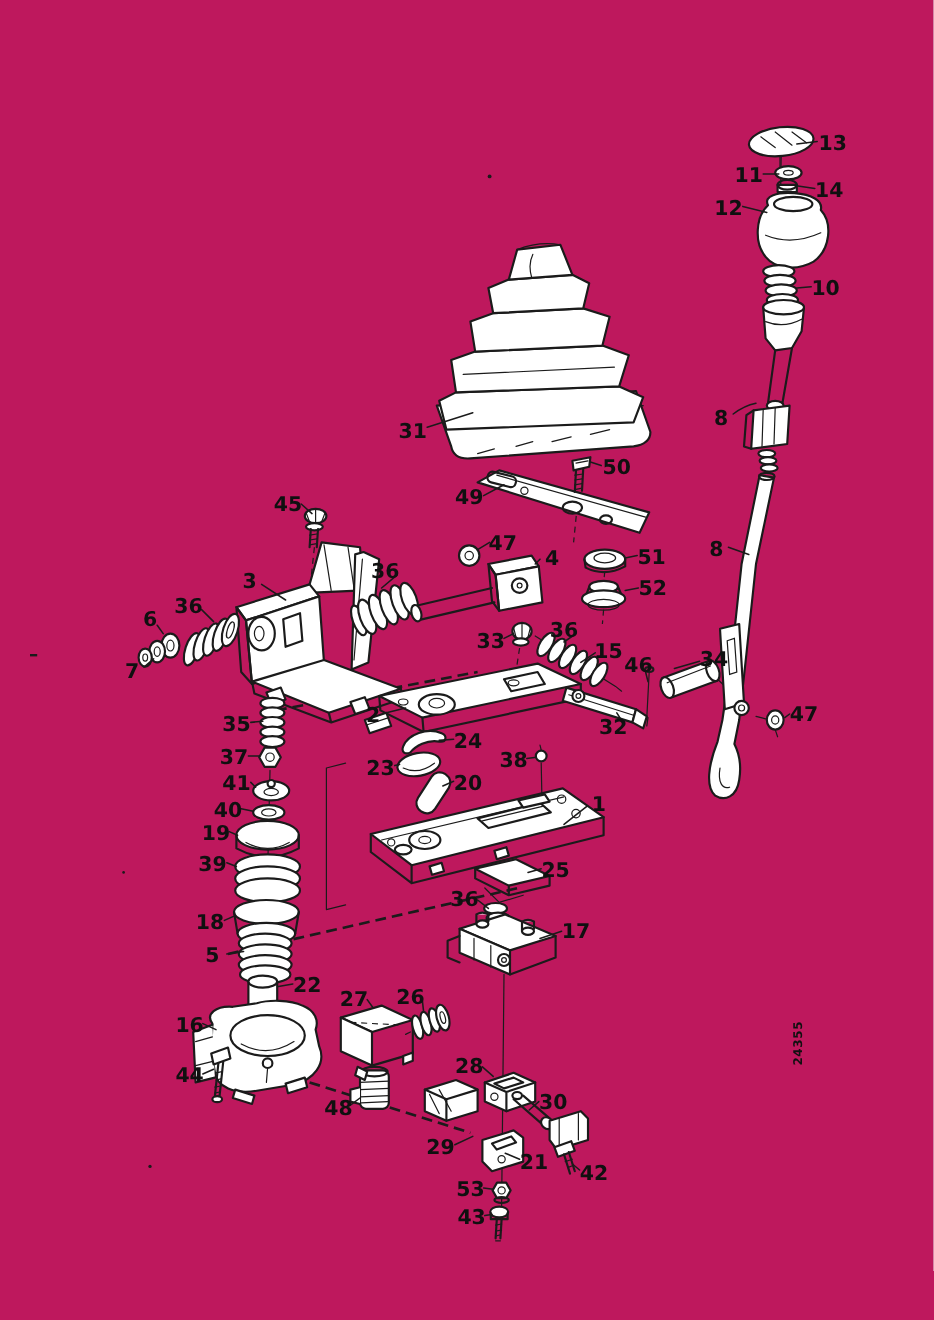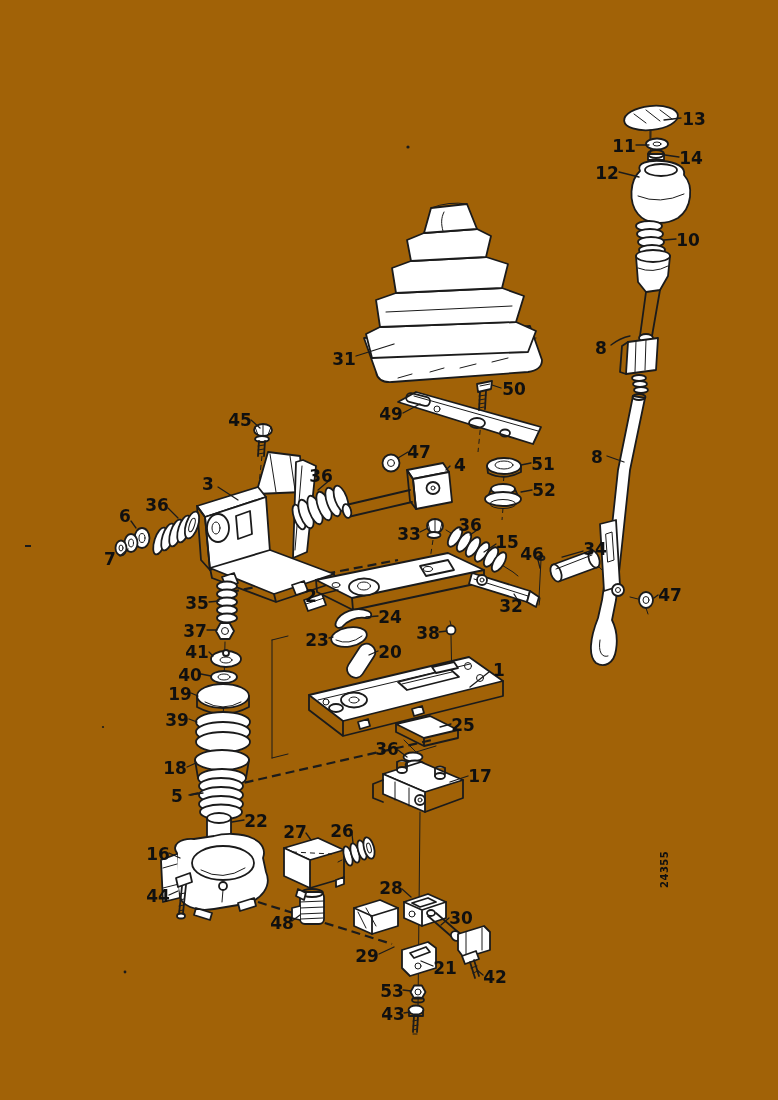--- a/index.html
+++ b/index.html
@@ -1,16 +1,16 @@
 <!DOCTYPE html>
 <html><head>
 <meta charset="utf-8">
 <style>
   html,body{margin:0;padding:0;background:#e8e8e8;}
-  .page{position:relative;width:778px;height:1100px;background:#a16207;margin:0 auto;overflow:hidden;}
+  .page{position:relative;width:778px;height:1100px;background:#be185d;margin:0 auto;overflow:hidden;}
   svg{position:absolute;left:0;top:0;}
   .s   {fill:none;stroke:#1b1b1b;stroke-width:1.8;stroke-linejoin:round;stroke-linecap:round;}
   .sw  {fill:#ffffff;stroke:#1b1b1b;stroke-width:1.8;stroke-linejoin:round;stroke-linecap:round;}
   .thin{fill:none;stroke:#1b1b1b;stroke-width:1;stroke-linecap:round;}
   .leader{fill:none;stroke:#1b1b1b;stroke-width:1.3;stroke-linecap:round;}
   .dash{fill:none;stroke:#1b1b1b;stroke-width:2.2;stroke-dasharray:9 5;}
   .axdash{fill:none;stroke:#1b1b1b;stroke-width:1;stroke-dasharray:5 4;}
   text.callout{font:bold 17px "DejaVu Sans",sans-serif;fill:#101010;}
   text.code{font:bold 10px "DejaVu Sans",sans-serif;fill:#101010;letter-spacing:.5px;}
 </style>

